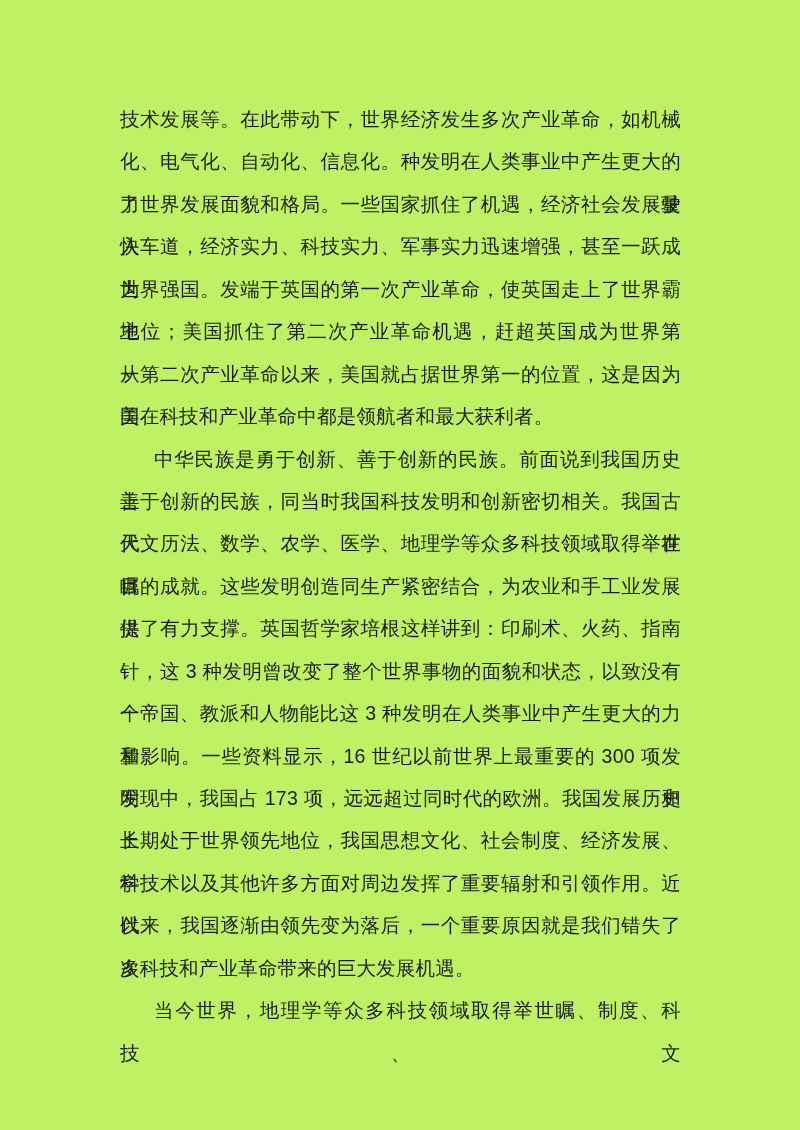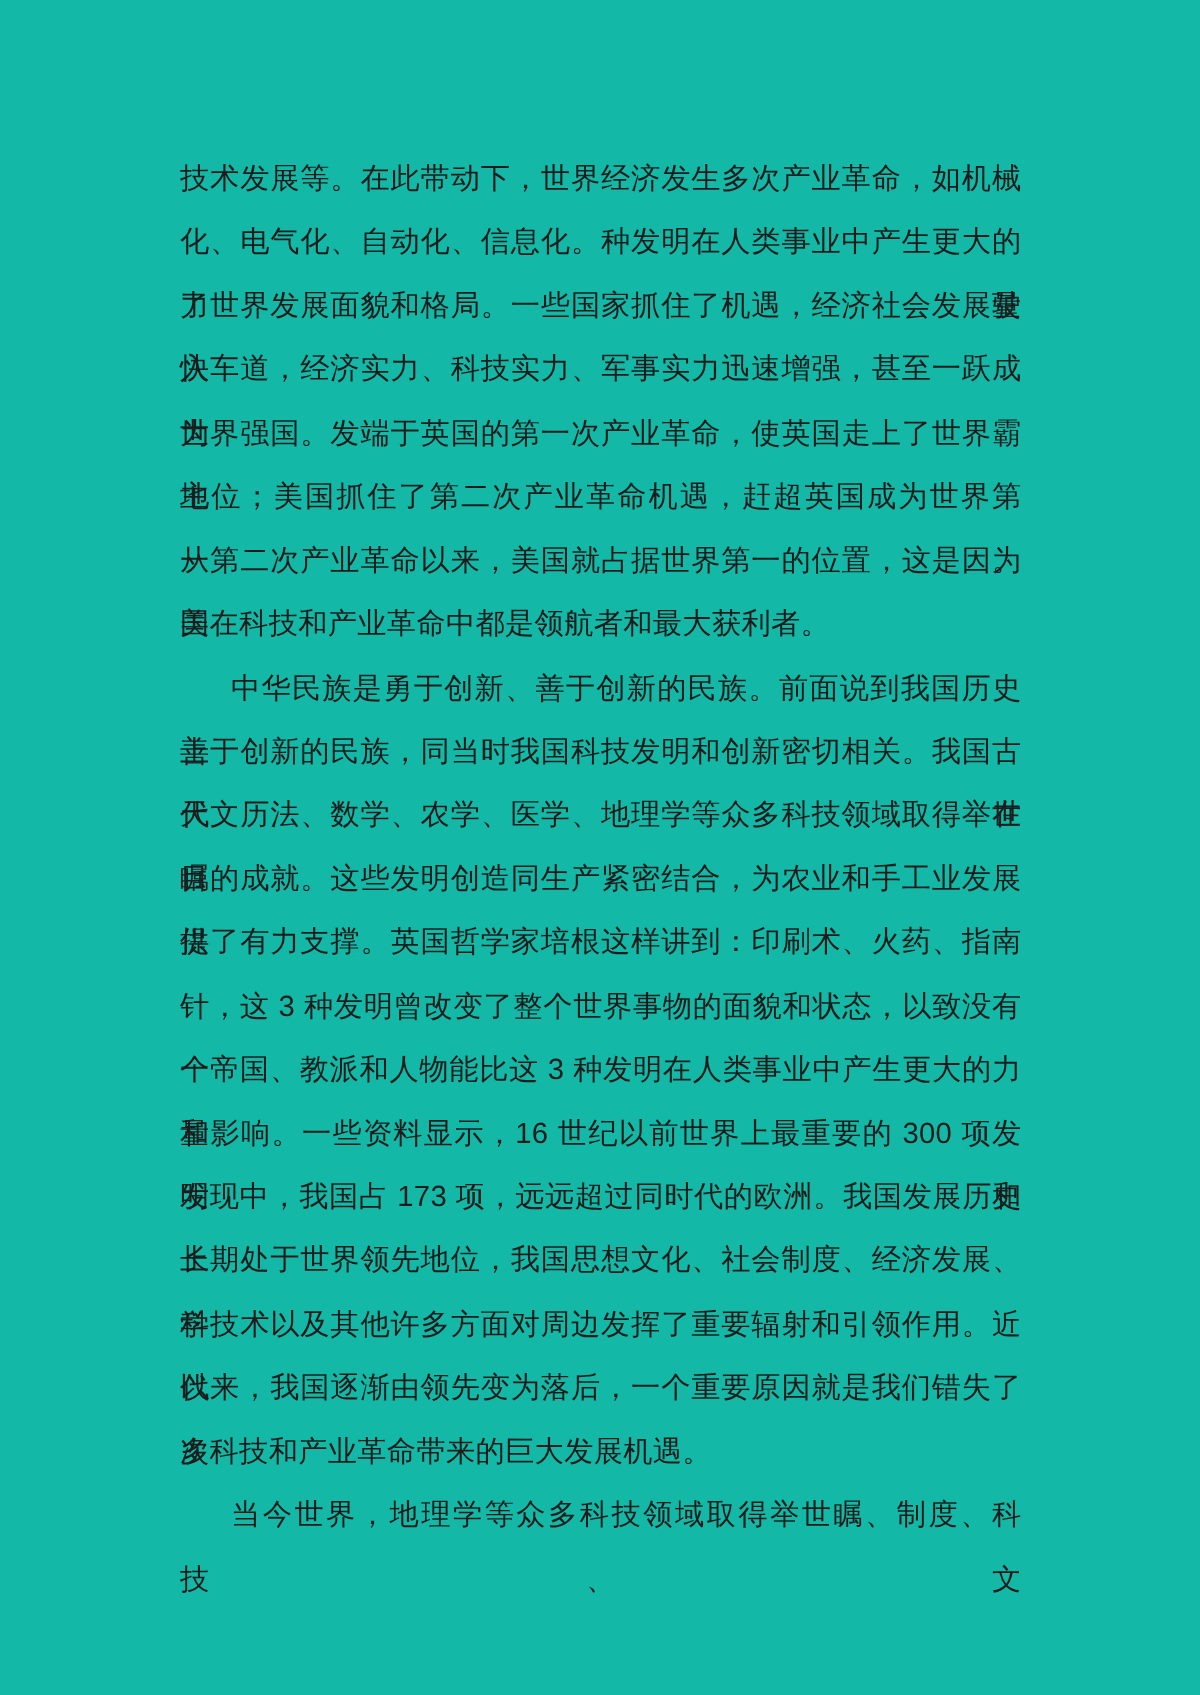--- a/index.html
+++ b/index.html
@@ -42,21 +42,21 @@
     text-align: right;
     text-align-last: left;
   }
   .para.indent .line:first-child {
     text-indent: 34px;
   }
 </style>
 </head>
 <body>
 
-<div class="page" style="background: #14b8a6;">
+<div class="page" style="background: #bef264;">
   <div class="text-block" style="color: rgb(28, 28, 28);">
       <div class="para">
         <div class="line">技术发展等。在此带动下，世界经济发生多次产业革命，如机械</div>
         <div class="line">化、电气化、自动化、信息化。种发明在人类事业中产生更大的力量</div>
         <div class="line">了世界发展面貌和格局。一些国家抓住了机遇，经济社会发展驶入</div>
         <div class="line">快车道，经济实力、科技实力、军事实力迅速增强，甚至一跃成为</div>
         <div class="line">世界强国。发端于英国的第一次产业革命，使英国走上了世界霸主</div>
         <div class="line">地位；美国抓住了第二次产业革命机遇，赶超英国成为世界第一。</div>
         <div class="line">从第二次产业革命以来，美国就占据世界第一的位置，这是因为美</div>
         <div class="line flush-left">国在科技和产业革命中都是领航者和最大获利者。</div>

